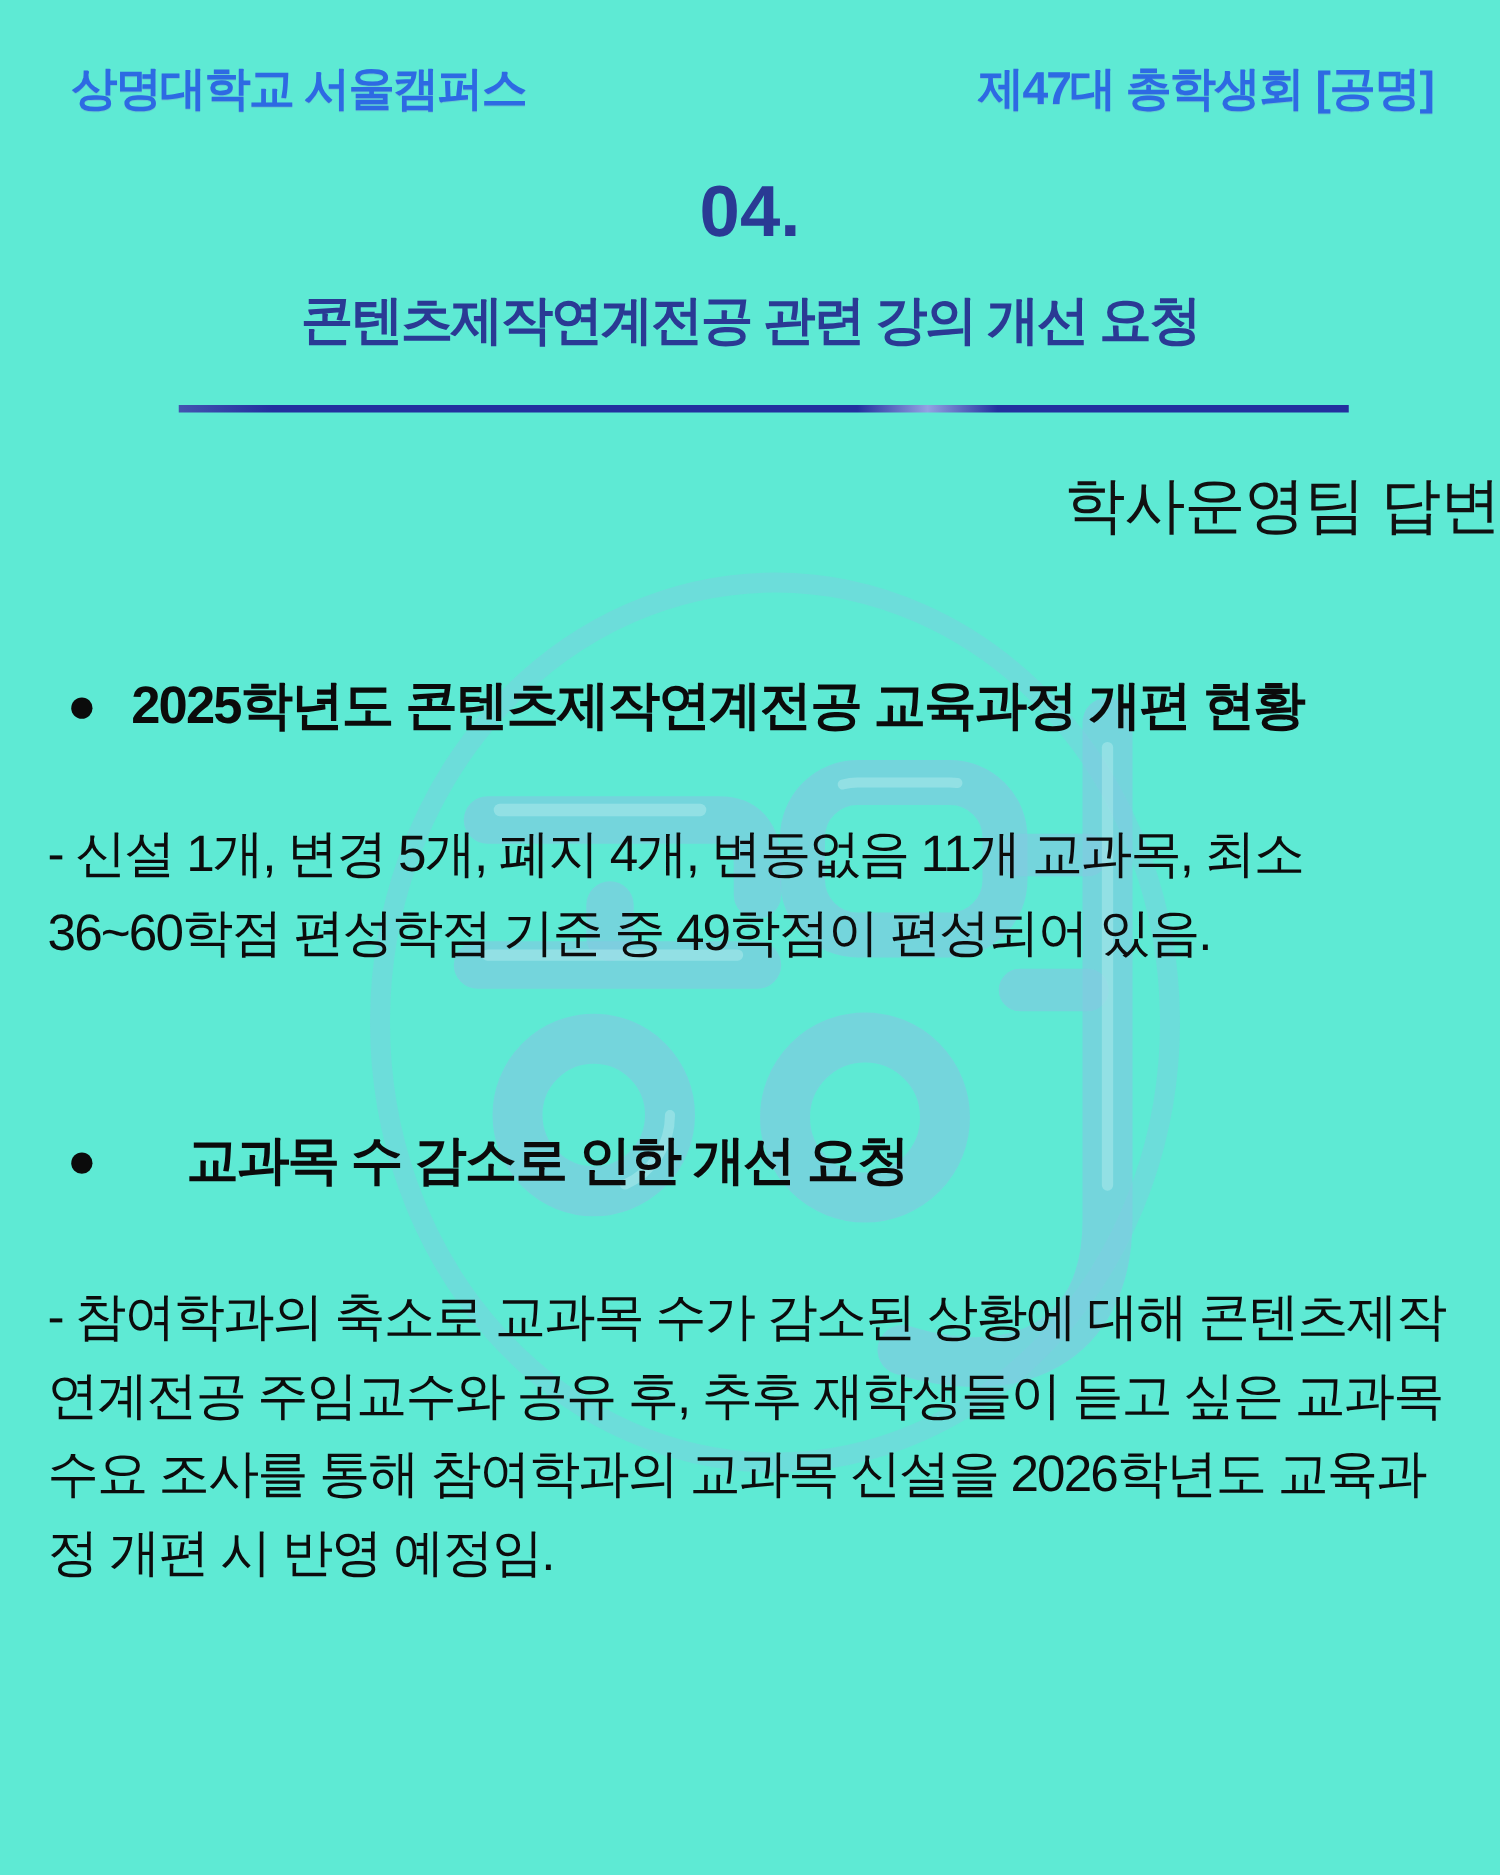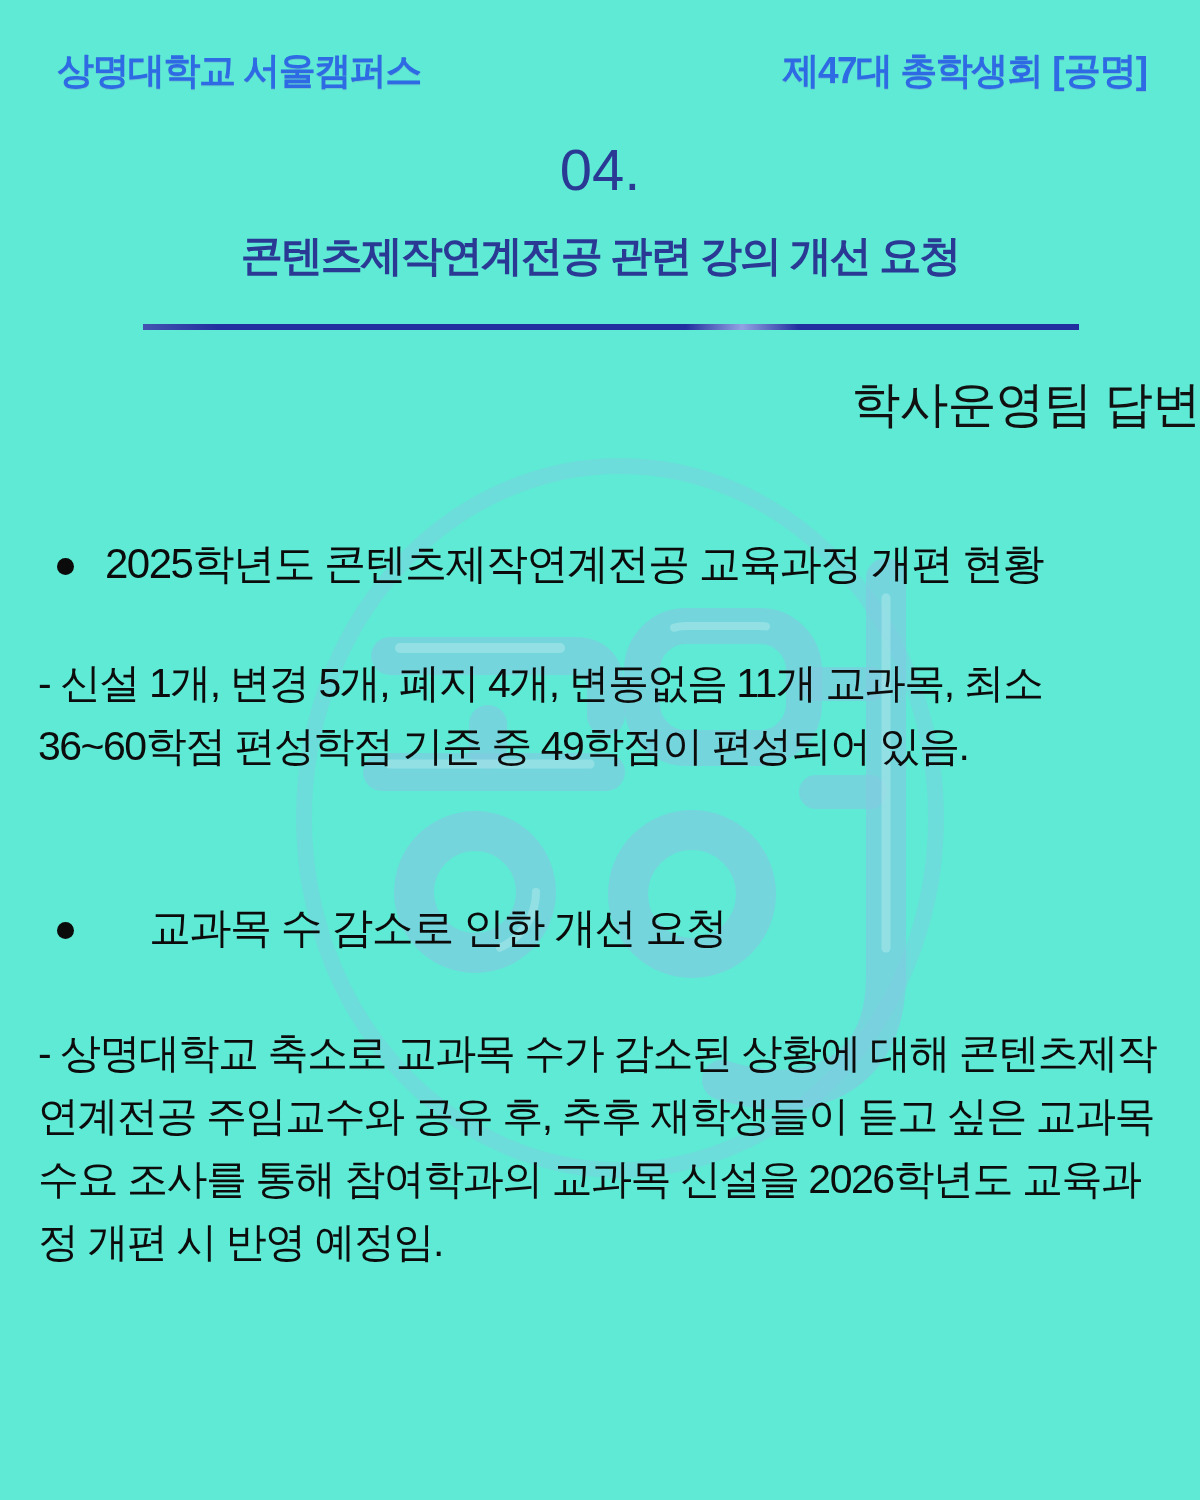--- a/index.html
+++ b/index.html
@@ -22,41 +22,41 @@
   .topbar{
     position:absolute;top:46px;left:57px;right:53px;
     display:flex;justify-content:space-between;align-items:flex-start;
     font-size:37px;font-weight:700;color:#2d6ae3;letter-spacing:-1.5px;
     text-shadow:0 1px 0 rgba(120,140,200,.35);
   }
   .topbar .brand{font-weight:800;margin-left:10px;letter-spacing:-1px;}
   
   .num{
     position:absolute;top:136px;left:0;width:100%;
-    text-align:center;font-size:58px;font-weight:400;color:#2a3a94;
+    text-align:center;font-size:58px;font-weight:700;color:#2a3a94;
   }
   .title{
     position:absolute;top:228px;left:0;width:100%;margin:0;
     text-align:center;font-size:42px;font-weight:800;color:#2a3a94;
     letter-spacing:-2px;
   }
   .divider{
     position:absolute;top:324px;left:143px;width:936px;height:6px;
     background:linear-gradient(90deg,#4354b0 0%,#232f9e 8%,#232f9e 58%,#93a2e2 64%,#232f9e 70%,#232f9e 100%);
   }
   .team{
     position:absolute;top:372px;left:0;width:100%;
     text-align:right;font-size:49px;font-weight:400;color:#111;
     letter-spacing:-1px;
   }
   
   .bullet-row{
     position:absolute;left:57px;right:40px;
     display:flex;align-items:center;
-    font-size:42px;font-weight:400;letter-spacing:-1.5px;color:#0b0b0b;
+    font-size:42px;font-weight:700;letter-spacing:-1.5px;color:#0b0b0b;
   }
   .bullet-row .dot{
     flex:0 0 auto;width:17px;height:17px;border-radius:50%;
     background:#0b0b0b;margin-right:31px;margin-top:4px;
   }
   .row-1{top:536px;}
   .row-2{top:900px;gap:44px;}
   .para{
     position:absolute;left:38px;right:34px;
     font-size:41px;font-weight:400;letter-spacing:-1.5px;color:#0c0c0c;
@@ -122,19 +122,19 @@
   <div class="para para-1">
     <div class="line">- 신설 1개, 변경 5개, 폐지 4개, 변동없음 11개 교과목, 최소</div>
     <div class="line">36~60학점 편성학점 기준 중 49학점이 편성되어 있음.</div>
   </div>
 
   <div class="bullet-row row-2">
     <span class="dot"></span>
     <span>교과목 수 감소로 인한 개선 요청</span>
   </div>
   <div class="para para-2">
-    <div class="line">- 상명대학교 축소로 교과목 수가 감소된 상황에 대해 콘텐츠제작</div>
+    <div class="line">- 참여학과의 축소로 교과목 수가 감소된 상황에 대해 콘텐츠제작</div>
     <div class="line">연계전공 주임교수와 공유 후, 추후 재학생들이 듣고 싶은 교과목</div>
     <div class="line">수요 조사를 통해 참여학과의 교과목 신설을 2026학년도 교육과</div>
     <div class="line">정 개편 시 반영 예정임.</div>
   </div>
 
 </div>
 
 </body></html>

